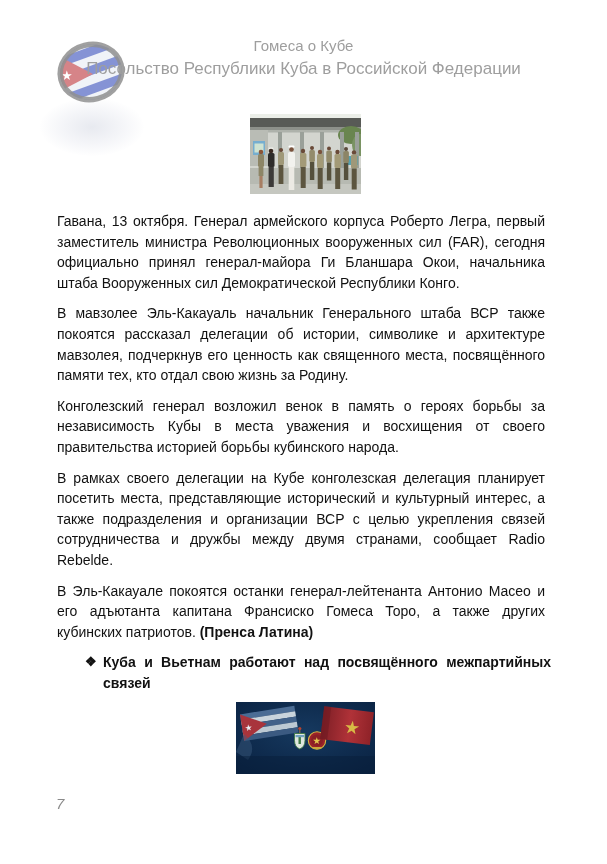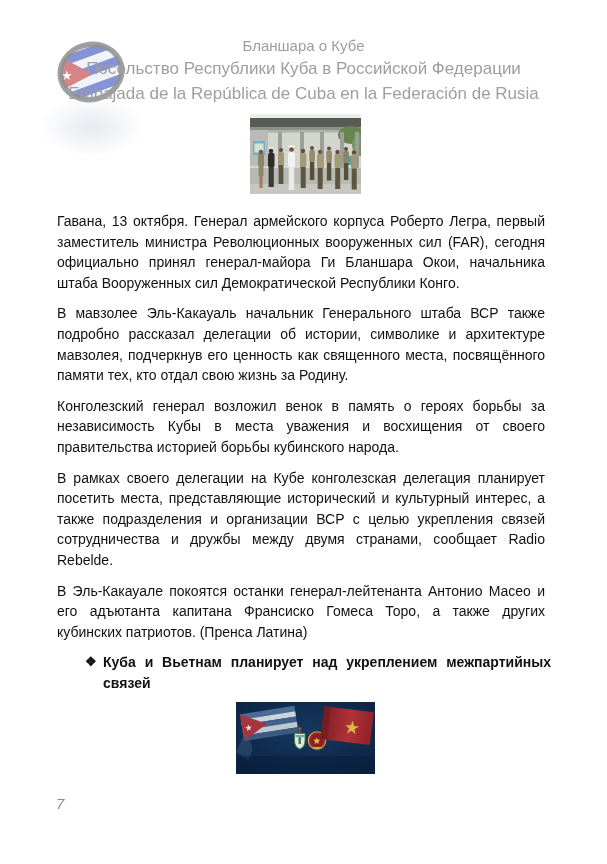--- a/index.html
+++ b/index.html
@@ -30,21 +30,21 @@
   .hdr-sub     { font-size:17px; line-height:25px; }
   .photo { position:absolute; overflow:hidden; }
   .photo svg { display:block; }
   .photo-ceremony { left:250px; top:114px; width:111px; height:80px; }
   .photo-flags    { left:236px; top:702px; width:139px; height:72px; }
   .article {
     position:absolute; left:57px; top:211px; width:494px;
     font-size:14px; line-height:20.6px; text-align:justify;
   }
   .article p { margin:0 6px 10px 0; }
-  .article b { font-weight:normal; }
+  .article b { font-weight:bold; }
   .bullet-item {
     display:flex; margin-top:3px;
     padding-left:28px;
     font-weight:bold;
   }
   .bullet-marker { width:18px; flex:0 0 18px; font-size:13px; }
   .bullet-text { flex:1; text-align:justify; }
   .page-number {
     position:absolute; left:56px; top:795px;
     font-size:15px; font-style:italic; color:#8a8a8a;
@@ -71,23 +71,22 @@
       <polygon points="-2,16 38,37 -2,58" fill="#c2484e"></polygon>
       <text x="6" y="43" font-size="13" fill="#ffffff" font-family="DejaVu Sans, sans-serif">★</text>
       <rect width="72" height="71" fill="#ffffff" opacity="0.33"></rect>
     </g>
     <ellipse cx="36" cy="35" rx="31" ry="27.5" transform="rotate(-14 36 35)" fill="none" stroke="#8f8f8f" stroke-width="5.5" opacity="0.85"></ellipse>
   </svg>
 </div>
 <div class="logo-shadow"></div>
 
 <header class="page-header">
-  <div class="hdr-title">Бланшара о Кубе</div>
+  <div class="hdr-title">Гомеса о Кубе</div>
   <div class="hdr-sub">Посольство Республики Куба в Российской Федерации</div>
-  <div class="hdr-sub">Embajada de la República de Cuba en la Federación de Rusia</div>
 </header>
 
 <figure class="photo photo-ceremony">
   <svg width="111" height="80" viewBox="0 0 111 80">
     <rect width="111" height="80" fill="#c7c9c3"></rect>
     <rect width="111" height="5" fill="#ecefe9"></rect>
     <rect y="4" width="111" height="9" fill="#585a56"></rect>
     <rect y="13" width="111" height="3" fill="#8d908a"></rect>
     <rect y="16" width="111" height="40" fill="#d3d5cf"></rect>
     <rect y="16" width="111" height="2.5" fill="#aeb2ab"></rect>
@@ -167,27 +166,27 @@
     <g>
         <circle cx="104" cy="38.5" r="2.2" fill="#6a4a38"></circle>
         <rect x="101" y="40.5" width="6.4" height="14" rx="1.5" fill="#9f9878"></rect>
         <rect x="101.7" y="54.5" width="5" height="21" fill="#5c553f"></rect>
       </g>
   </svg>
 </figure>
 
 <main class="article">
   <p>Гавана, 13 октября. Генерал армейского корпуса Роберто Легра, первый заместитель министра Революционных вооруженных сил (FAR), сегодня официально принял генерал-майора Ги Бланшара Окои, начальника штаба Вооруженных сил Демократической Республики Конго.</p>
-  <p>В мавзолее Эль-Какауаль начальник Генерального штаба ВСР также подробно рассказал делегации об истории, символике и архитектуре мавзолея, подчеркнув его ценность как священного места, посвящённого памяти тех, кто отдал свою жизнь за Родину.</p>
+  <p>В мавзолее Эль-Какауаль начальник Генерального штаба ВСР также покоятся рассказал делегации об истории, символике и архитектуре мавзолея, подчеркнув его ценность как священного места, посвящённого памяти тех, кто отдал свою жизнь за Родину.</p>
   <p>Конголезский генерал возложил венок в память о героях борьбы за независимость Кубы в места уважения и восхищения от своего правительства историей борьбы кубинского народа.</p>
   <p>В рамках своего делегации на Кубе конголезская делегация планирует посетить места, представляющие исторический и культурный интерес, а также подразделения и организации ВСР с целью укрепления связей сотрудничества и дружбы между двумя странами, сообщает Radio Rebelde.</p>
   <p><span>В Эль-Какауале покоятся останки генерал-лейтенанта Антонио Масео и его адъютанта капитана Франсиско Гомеса Торо, а также других кубинских патриотов.</span> <b>(Пренса Латина)</b></p>
   <div class="bullet-item">
     <span class="bullet-marker">❖</span>
-    <div class="bullet-text">Куба и Вьетнам планирует над укреплением межпартийных связей</div>
+    <div class="bullet-text">Куба и Вьетнам работают над посвящённого межпартийных связей</div>
   </div>
 </main>
 
 <figure class="photo photo-flags">
   <svg width="139" height="72" viewBox="0 0 139 72">
     <defs>
       <radialGradient id="navy" cx="50%" cy="42%" r="78%">
         <stop offset="0%" stop-color="#16395f"></stop>
         <stop offset="60%" stop-color="#0e2a4c"></stop>
         <stop offset="100%" stop-color="#092140"></stop>

